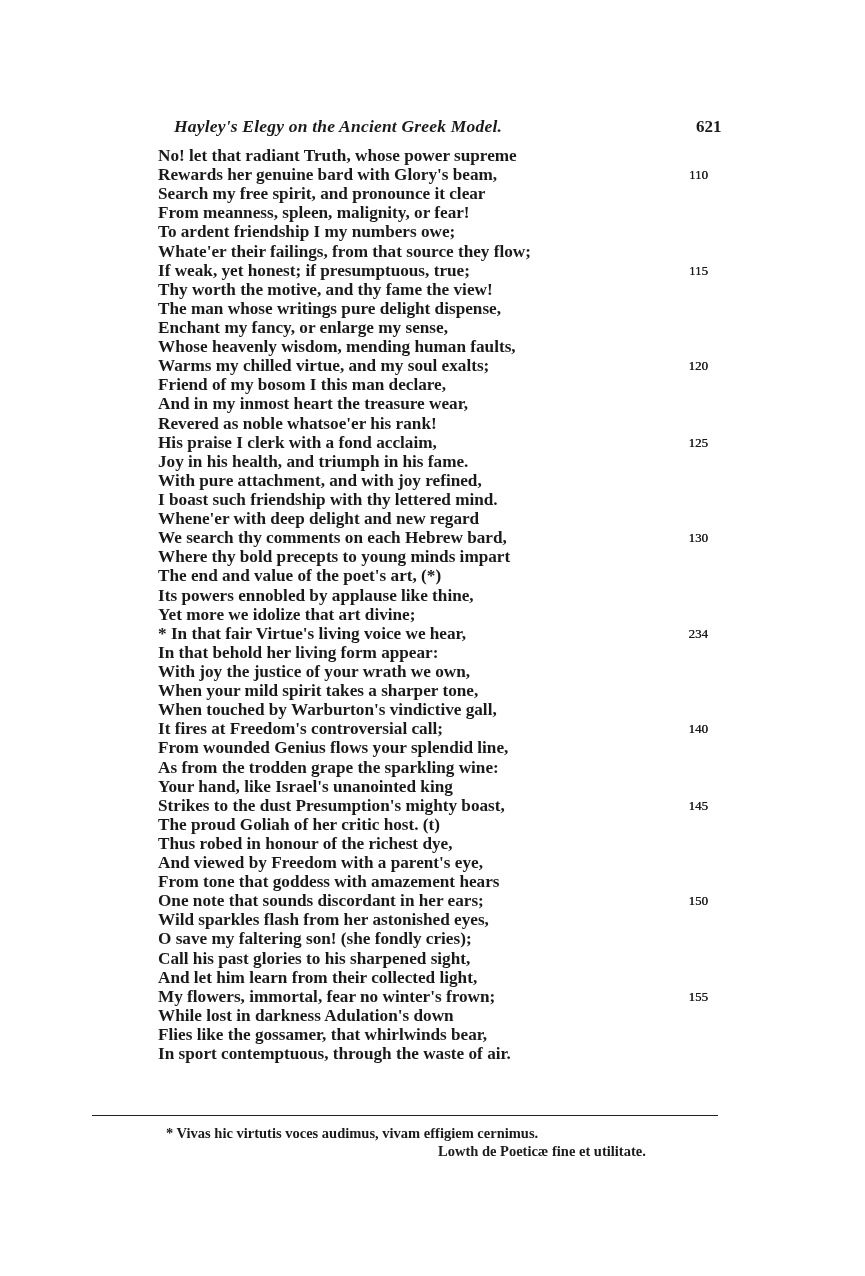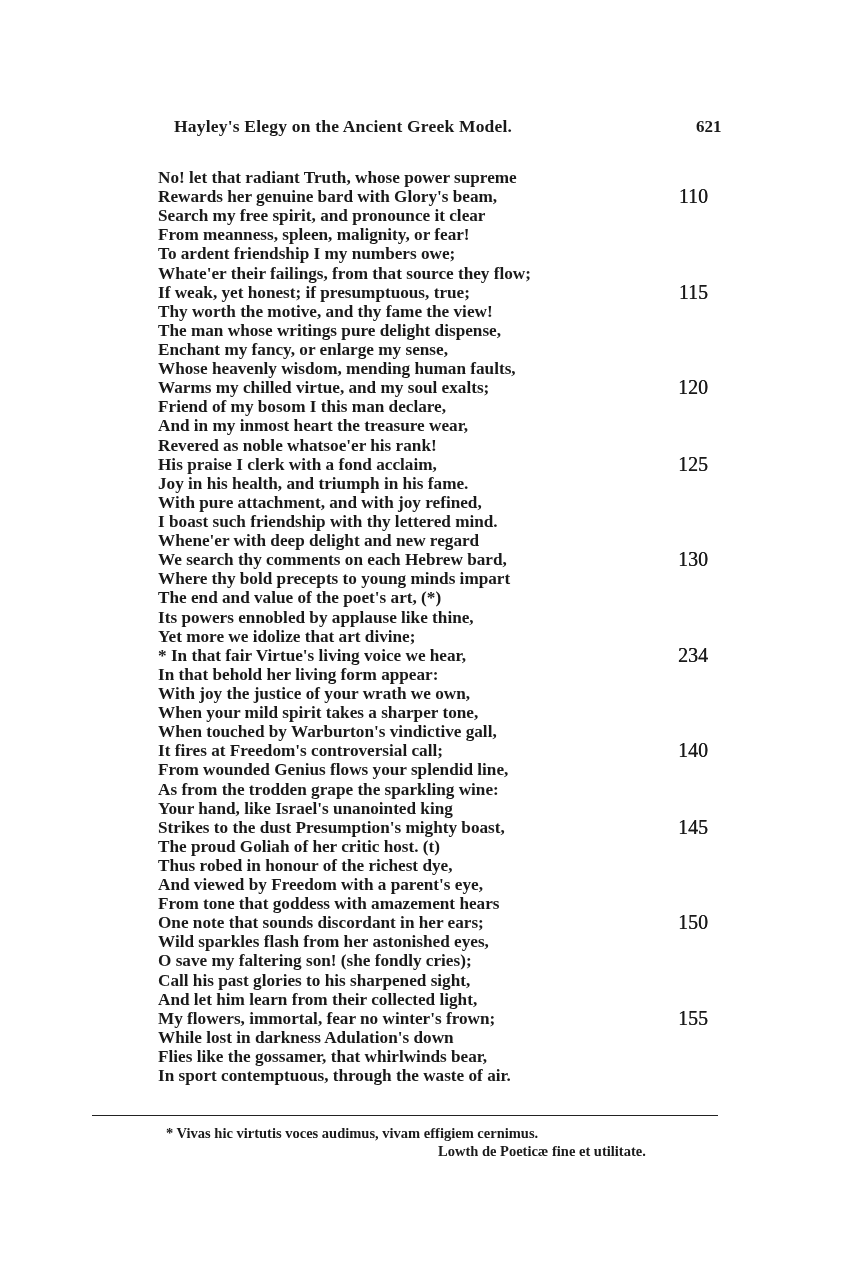--- a/index.html
+++ b/index.html
@@ -25,55 +25,56 @@
       position: absolute;
       top: 116px;
       left: 0;
       width: 865px;
       height: 24px;
     }
     .running-title {
       position: absolute;
       left: 174px;
       top: 0;
+      font-style: italic;
       font-weight: bold;
       font-size: 17.5px;
       letter-spacing: 0.2px;
       white-space: nowrap;
     }
     .page-number {
       position: absolute;
       left: 696px;
       top: 1px;
       font-size: 17px;
       font-weight: bold;
       white-space: nowrap;
     }
     .verse {
       position: absolute;
       left: 158px;
-      top: 168px;
+      top: 146px;
       width: 560px;
     }
     .verse-line {
       position: relative;
       height: 19.12px;
       line-height: 19.12px;
       font-size: 17.2px;
       font-weight: bold;
       white-space: nowrap;
     }
     .verse-line .text {
       display: inline-block;
     }
     .verse-line .lineno {
       position: absolute;
       right: 10px;
       top: 0;
-      font-size: 20px;
+      font-size: 13px;
       font-weight: normal;
       text-shadow: 0.3px 0 0 #1a1a1a;
       margin-left: 40px;
     }
     .footnote-rule {
       position: absolute;
       left: 92px;
       top: 1115px;
       width: 626px;
       height: 0;

